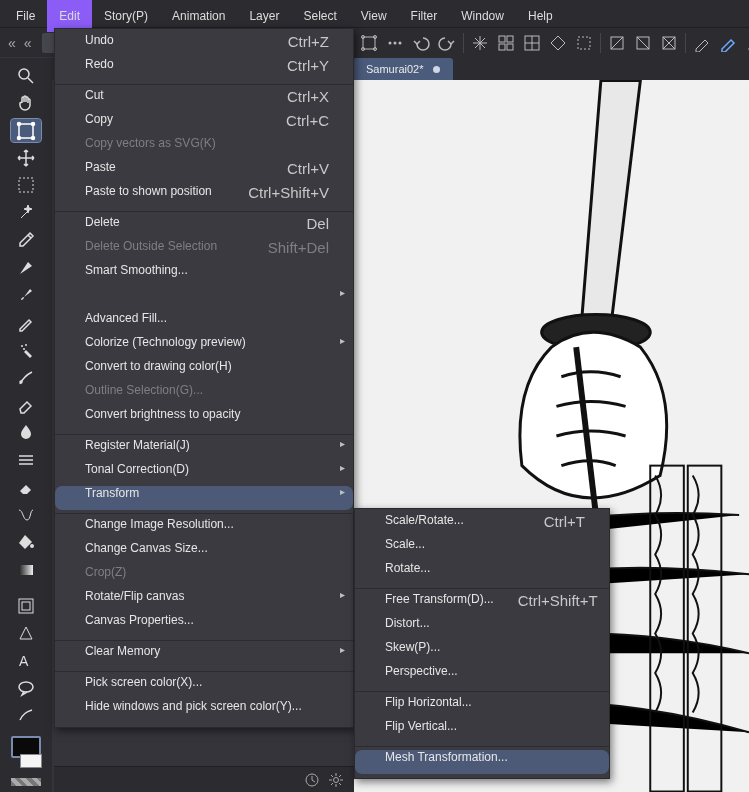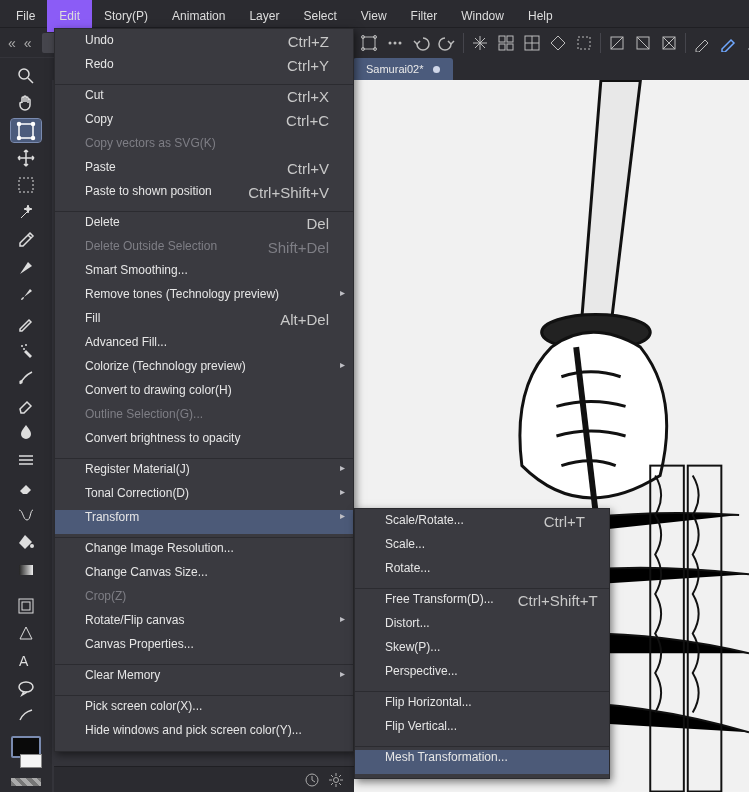--- a/index.html
+++ b/index.html
@@ -34,21 +34,21 @@
   .toolcol .tool svg { width: 20px; height: 20px; }
   .colorsq { width: 30px; height: 26px; border: 2px solid #7a8bb0; background: #0a0a0a; border-radius: 2px; margin-top: 4px; }
   .whitesq { width: 22px; height: 16px; background: #f5f5f5; border: 1px solid #888; margin-top: -8px; margin-left: 10px; }
   .checkstrip { width: 30px; height: 10px; margin-top: 6px;
     background: repeating-linear-gradient(45deg,#777 0 4px,#aaa 4px 8px); }
 
   
   .dropdown { position: absolute; background: #3a3a40; border: 1px solid #2a2a2e; box-shadow: 2px 3px 8px rgba(0,0,0,.5); padding: 4px 0; z-index: 10; }
   .dropdown .row { height: 24px; display: flex; font-size: 12px; color: #e6e6e6; padding: 0 24px 0 30px; white-space: nowrap; position: relative; }
   .dropdown .row.disabled { color: #7e7e85; }
-  .dropdown .row.hi { background: #4c5a78; }
+  .dropdown .row.hi { background: #4c5a78; border-radius: 7px; }
   .dropdown .row .label { flex: 1; }
   .dropdown .row .accel { color: #c8c8c8; font-size: 15px; margin-left: 24px; }
   .dropdown .row.disabled .accel { color: #7e7e85; }
   .dropdown .row .sub { position: absolute; right: 8px; color: #bfbfc5; font-size: 10px; }
   .dropdown .sep { height: 1px; background: #2b2b30; margin: 3px 0; }
 
   .dd-edit { left: 54px; top: 28px; width: 300px; }
   .dd-trans { left: 354px; top: 508px; width: 256px; }
 
   
@@ -397,26 +397,21 @@
       <span class="accel">Del</span>
     </div>
   <div class="row disabled">
       <span class="label">Delete Outside Selection</span>
       <span class="accel">Shift+Del</span>
     </div>
   <div class="row">
       <span class="label">Smart Smoothing...</span>
     </div>
   <div class="row">
-      <span class="label">Remove tones (Technology preview)</span>
-      <span class="sub">▸</span>
-    </div>
-  <div class="row">
-      <span class="label">Fill</span>
-      <span class="accel">Alt+Del</span>
+      <span class="sub">▸</span>
     </div>
   <div class="row">
       <span class="label">Advanced Fill...</span>
     </div>
   <div class="row">
       <span class="label">Colorize (Technology preview)</span>
       <span class="sub">▸</span>
     </div>
   <div class="row">
       <span class="label">Convert to drawing color(H)</span>

